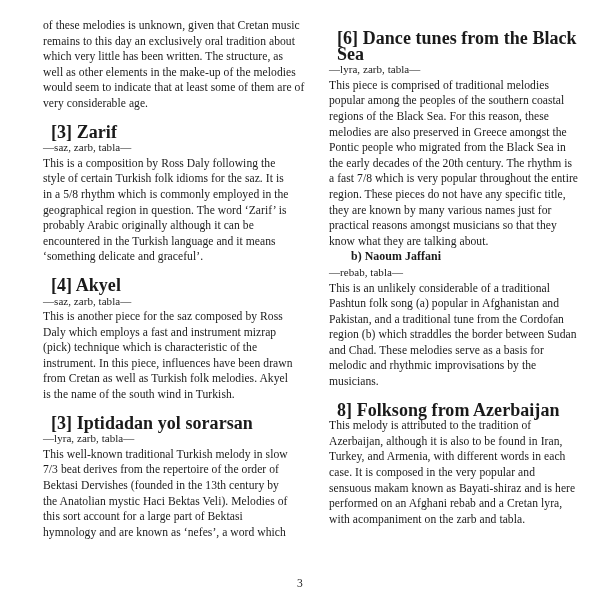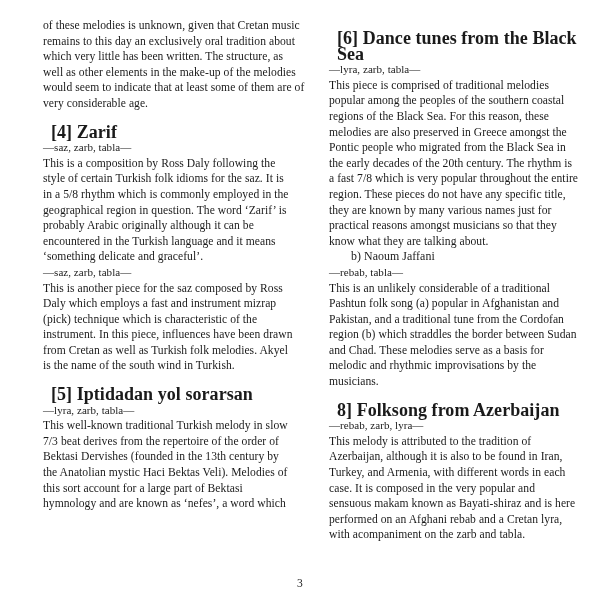--- a/index.html
+++ b/index.html
@@ -39,21 +39,21 @@
     text-align: left;
     letter-spacing: 0.05px;
   }
   .sec-title {
     font-weight: bold;
     font-size: 18px;
     line-height: 15.6px;
     margin: 13px 0 0 8px;
   }
   .sub-title {
-    font-weight: normal;
+    font-weight: bold;
     font-size: 11.9px;
     line-height: 15.6px;
     margin: 0 0 0 0;
     padding-left: 22px;
   }
   .instr {
     font-size: 11px;
     line-height: 15.6px;
     margin: 0;
   }
@@ -82,32 +82,33 @@
 <div class="page">
   <div class="columns">
 
     <div class="col">
 
       <div class="block first-block">
         <p>of these melodies is unknown, given that Cretan music remains to this day an exclusively oral tradition about which very little has been written. The structure, as well as other elements in the make-up of the melodies would seem to indicate that at least some of them are of very considerable age.</p>
       </div>
 
       <div class="block">
-        <p class="sec-title">[4] Zarif</p>
+        <p class="sec-title">[3] Zarif</p>
         <p class="instr">—saz, zarb, tabla—</p>
         <p class="body-text">This is a composition by Ross Daly following the style of certain Turkish folk idioms for the saz. It is in a 5/8 rhythm which is commonly employed in the geographical region in question. The word ‘Zarif’ is probably Arabic originally although it can be encountered in the Turkish language and it means ‘something delicate and graceful’.</p>
       </div>
 
       <div class="block">
+        <p class="sec-title">[4] Akyel</p>
         <p class="instr">—saz, zarb, tabla—</p>
         <p class="body-text">This is another piece for the saz composed by Ross Daly which employs a fast and instrument mizrap (pick) technique which is characteristic of the instrument. In this piece, influences have been drawn from Cretan as well as Turkish folk melodies. Akyel is the name of the south wind in Turkish.</p>
       </div>
 
       <div class="block">
-        <p class="sec-title">[5] Iptidadan yol sorarsan</p>
+        <p class="sec-title">[3] Iptidadan yol sorarsan</p>
         <p class="instr">—lyra, zarb, tabla—</p>
         <p class="body-text">This well-known traditional Turkish melody in slow 7/3 beat derives from the repertoire of the order of Bektasi Dervishes (founded in the 13th century by the Anatolian mystic Haci Bektas Veli). Melodies of this sort account for a large part of Bektasi hymnology and are known as ‘nefes’, a word which</p>
       </div>
 
     </div>
 
     <div class="col">
 
 
       <div class="block">
@@ -117,21 +118,20 @@
       </div>
 
       <div class="block">
         <p class="sub-title">b) Naoum Jaffani</p>
         <p class="instr">—rebab, tabla—</p>
         <p class="body-text">This is an unlikely considerable of a traditional Pashtun folk song (a) popular in Afghanistan and Pakistan, and a traditional tune from the Cordofan region (b) which straddles the border between Sudan and Chad. These melodies serve as a basis for melodic and rhythmic improvisations by the musicians.</p>
       </div>
 
       <div class="block">
         <p class="sec-title">8] Folksong from Azerbaijan</p>
-        <p class="instr">—rebab, zarb, lyra—</p>
         <p class="body-text">This melody is attributed to the tradition of Azerbaijan, although it is also to be found in Iran, Turkey, and Armenia, with different words in each case. It is composed in the very popular and sensuous makam known as Bayati-shiraz and is here performed on an Afghani rebab and a Cretan lyra, with acompaniment on the zarb and tabla.</p>
       </div>
 
     </div>
 
   </div>
 
   <div class="pagenum">3</div>
 </div>
 

